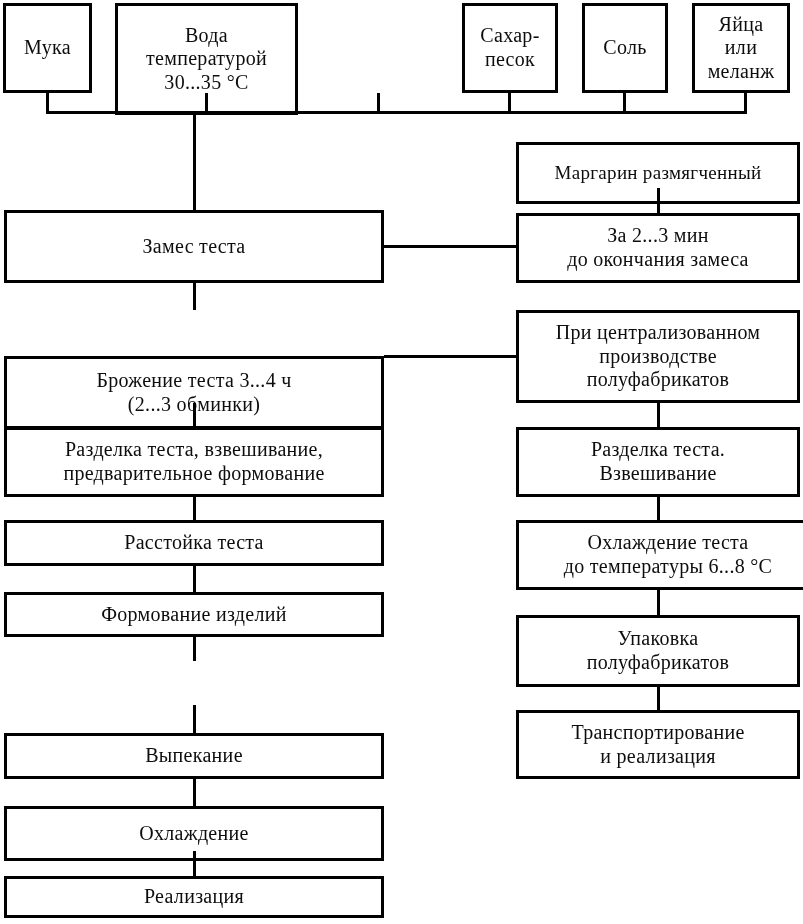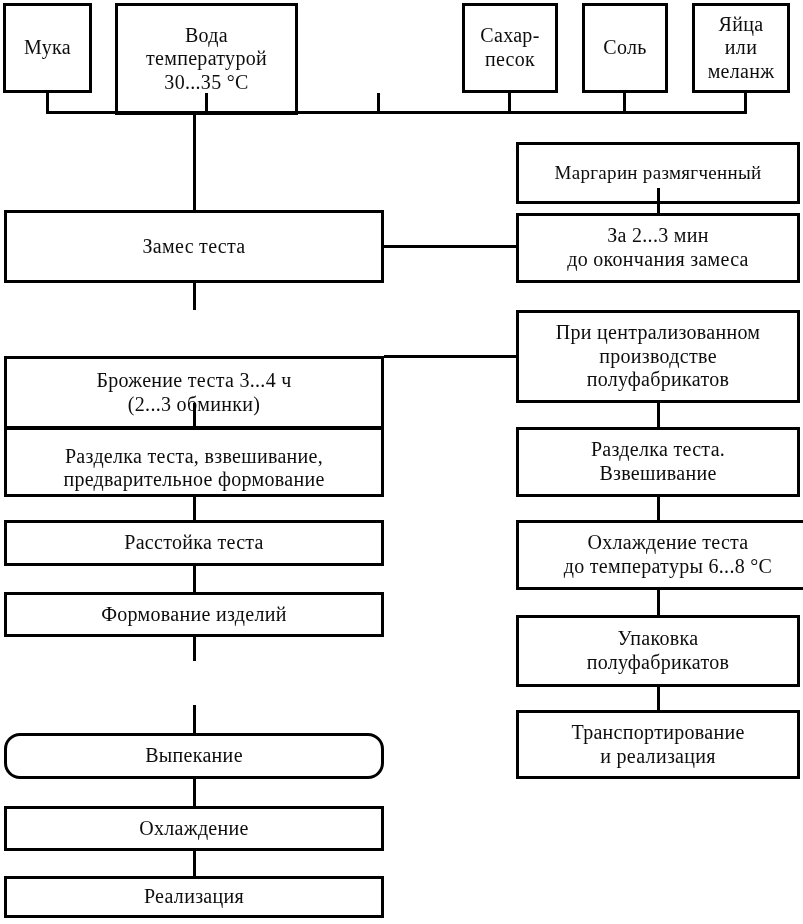--- a/index.html
+++ b/index.html
@@ -82,34 +82,34 @@
 
   <div class="v" style="left:193px;top:111px;height:99px;"></div>
 
   <div class="box" style="left:4px;top:210px;width:380px;height:73px;">
     <span class="lbl">Замес теста</span>
   </div>
   <div class="box" style="left:4px;top:310px;width:380px;height:73px;margin-top:46px;">
     <span class="lbl">Брожение теста 3...4 ч
 (2...3 обминки)</span>
   </div>
-  <div class="box" style="left:4px;top:427px;width:380px;height:70px;align-items:flex-end;">
+  <div class="box" style="left:4px;top:427px;width:380px;height:70px;">
     <span class="lbl">Разделка теста, взвешивание,
 предварительное формование</span>
   </div>
   <div class="box" style="left:4px;top:520px;width:380px;height:46px;justify-content:center;">
     <span class="lbl">Расстойка теста</span>
   </div>
   <div class="box" style="left:4px;top:592px;width:380px;height:45px;">
     <span class="lbl">Формование изделий</span>
   </div>
-  <div class="box" style="left:4px;top:733px;width:380px;height:46px;border-radius:16px;">
+  <div class="box" style="left:4px;top:733px;width:380px;height:46px;">
     <span class="lbl">Выпекание</span>
   </div>
-  <div class="box" style="left:4px;top:806px;width:380px;height:45px;">
+  <div class="box" style="left:4px;top:806px;width:380px;height:55px;">
     <span class="lbl">Охлаждение</span>
   </div>
   <div class="box" style="left:4px;top:876px;width:380px;height:42px;">
     <span class="lbl">Реализация</span>
   </div>
 
   <div class="v" style="left:193px;top:283px;height:27px;"></div>
   <div class="v" style="left:193px;top:403px;height:24px;"></div>
   <div class="v" style="left:193px;top:497px;height:23px;"></div>
   <div class="v" style="left:193px;top:566px;height:26px;"></div>

